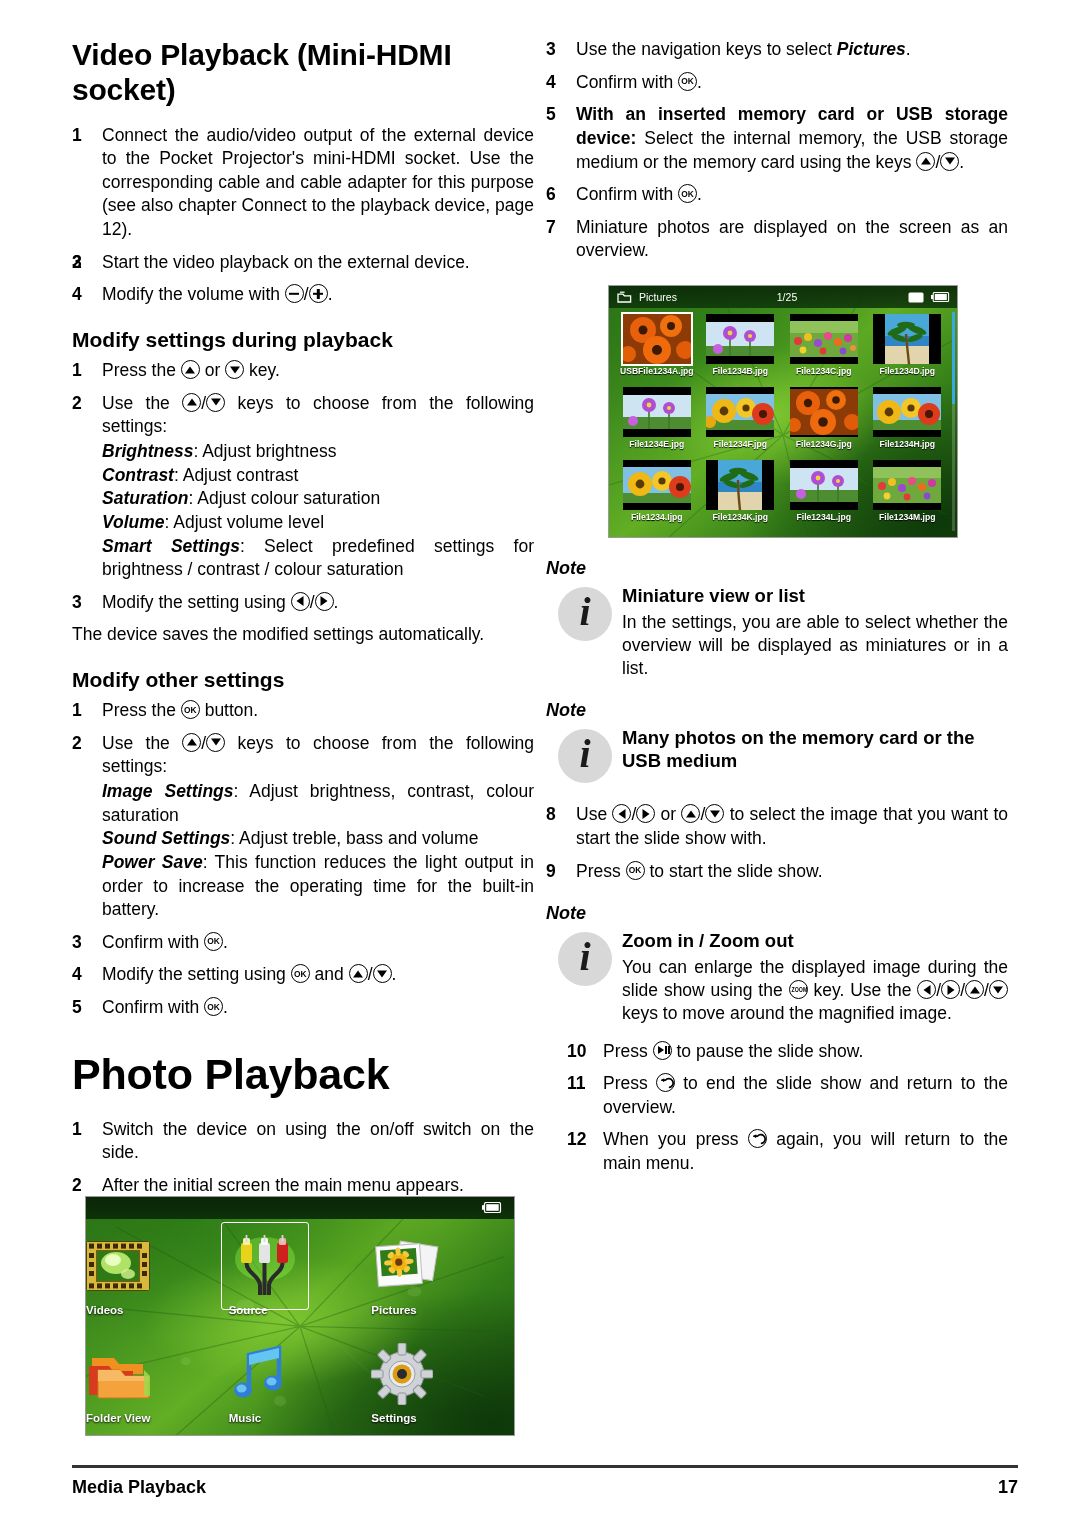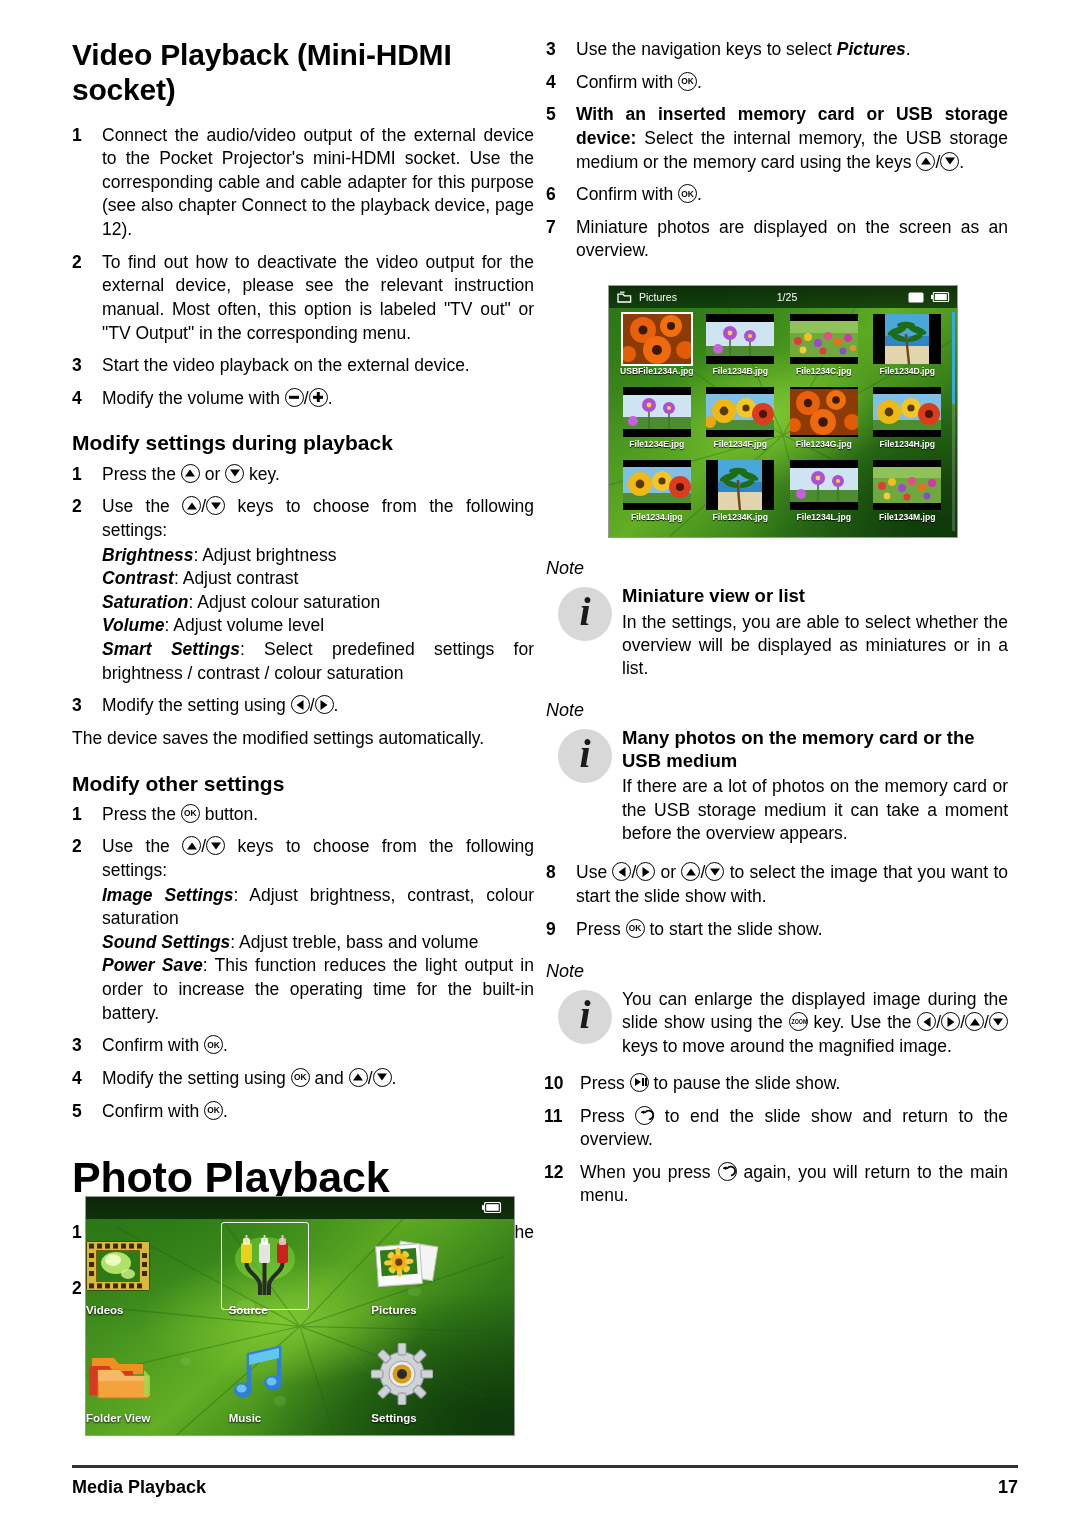--- a/index.html
+++ b/index.html
@@ -29,21 +29,21 @@
 
   ol.steps { list-style:none; margin:0; padding:0; }
   ol.steps > li {
     position:relative; padding-left:30px; margin-bottom:9px;
     font-size:17.5px; line-height:1.35; text-align:justify;
   }
   ol.steps > li > .num {
     position:absolute; left:0; top:0; font-weight:bold; width:24px;
   }
   ol.steps > li.wide > .num { width:30px; left:-2px; }
-  ol.steps > li.wide { padding-left:34px; }
+  ol.steps > li.wide { padding-left:34px;margin-left:23px; }
 
   p.plain { font-size:17.5px; line-height:1.35; margin:7px 0 0 0; text-align:justify; }
   .ital { font-style:italic; font-weight:bold; }
   .bld { font-weight:bold; }
 
   .sub-lines { margin-top:1px; }
   .sub-lines div { text-align:justify; }
 
   
   .key {
@@ -85,21 +85,21 @@
   .key.playpause .pp-b1,.key.playpause .pp-b2{
     position:absolute; top:50%; transform:translateY(-50%); width:1.8px; height:8px; background:#000;
   }
   .key.playpause .pp-b1{ left:11.3px; }
   .key.playpause .pp-b2{ left:14.1px; }
   .key.back svg { position:absolute; left:1.3px; top:1.3px; }
   .slash { font-size:17.5px; }
 
   
   .note { margin:20px 0 0 0; }
-  .note .note-title { font-size:18px; font-weight:normal; font-style:italic; margin-bottom:6px; }
+  .note .note-title { font-size:18px; font-weight:bold; font-style:italic; margin-bottom:6px; }
   .note .note-body { position:relative; padding-left:76px; min-height:60px; }
   .note .info-icon {
     position:absolute; left:12px; top:2px; width:54px; height:54px;
     border-radius:50%; background:#d8d8d8;
     display:flex; align-items:center; justify-content:center;
   }
   .note .info-icon span {
     font-family:"Liberation Serif", serif; font-style:italic; font-weight:bold;
     font-size:40px; line-height:1; color:#1a1a1a; transform:translateY(-2px);
   }
@@ -176,21 +176,20 @@
 
     <h1 class="sect">Video Playback (Mini-HDMI socket)</h1>
 
     <ol class="steps">
       <li>
         <span class="num">1</span>
         <span>Connect the audio/video output of the external device to the Pocket Projector's mini-HDMI socket. Use the corresponding cable and cable adapter for this purpose (see also chapter Connect to the playback device, page 12).</span>
       </li>
       <li>
         <span class="num">2</span>
-        <span>To find out how to deactivate the video output for the external device, please see the relevant instruction manual. Most often, this option is labeled "TV out" or "TV Output" in the corresponding menu.</span>
       </li>
       <li>
         <span class="num">3</span>
         <span>Start the video playback on the external device.</span>
       </li>
       <li>
         <span class="num">4</span>
         <span>Modify the volume with </span><span class="key minus"></span><span class="slash">/</span><span class="key plus"></span><span>.</span>
       </li>
     </ol>
@@ -478,41 +477,41 @@
       </div>
     </div>
 
     <div class="note">
       <div class="note-title">Note</div>
       <div class="note-body">
         <div class="info-icon">
             <span>i</span>
           </div>
         <h3>Many photos on the memory card or the USB medium</h3>
-        <p>If there are a lot of photos on the memory card or the USB storage medium it can take a moment before the overview appears.</p>
       </div>
     </div>
 
     <ol class="steps" style="margin-top:16px">
       <li>
         <span class="num">8</span>
         <span>Use </span><span class="key left"><i class="tri"></i></span><span class="slash">/</span><span class="key right"><i class="tri"></i></span><span> or </span><span class="key up"><i class="tri"></i></span><span class="slash">/</span><span class="key down"><i class="tri"></i></span><span> to select the image that you want to start the slide show with.</span>
       </li>
       <li>
         <span class="num">9</span>
         <span>Press </span><span class="key ok"></span><span> to start the slide show.</span>
       </li>
     </ol>
 
     <div class="note">
       <div class="note-title">Note</div>
       <div class="note-body">
         <div class="info-icon">
             <span>i</span>
           </div>
+        <h3>Zoom in / Zoom out</h3>
         <p><span>You can enlarge the displayed image during the slide show using the </span><span class="key zoom"></span><span> key. Use the </span><span class="key left"><i class="tri"></i></span><span class="slash">/</span><span class="key right"><i class="tri"></i></span><span class="slash">/</span><span class="key up"><i class="tri"></i></span><span class="slash">/</span><span class="key down"><i class="tri"></i></span><span> keys to move around the magnified image.</span></p>
       </div>
     </div>
 
     <ol class="steps" style="margin-top:14px">
       <li class="wide">
         <span class="num">10</span>
         <span>Press </span><span class="key playpause"><i class="pp-tri"></i><i class="pp-b1"></i><i class="pp-b2"></i></span><span> to pause the slide show.</span>
       </li>
       <li class="wide">

